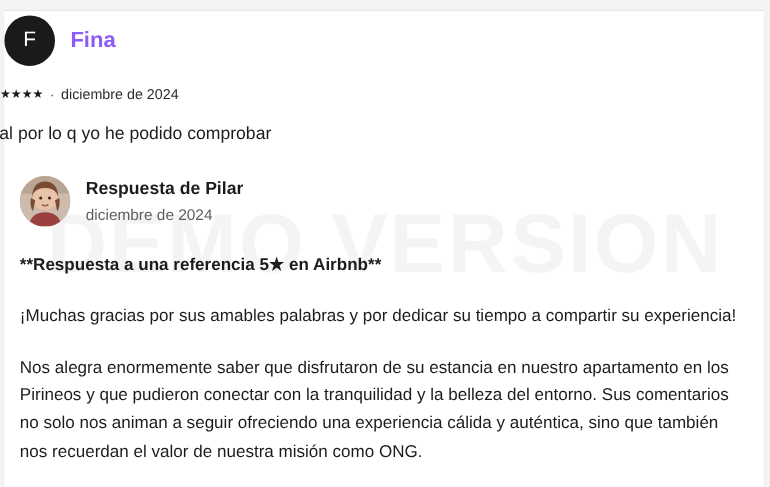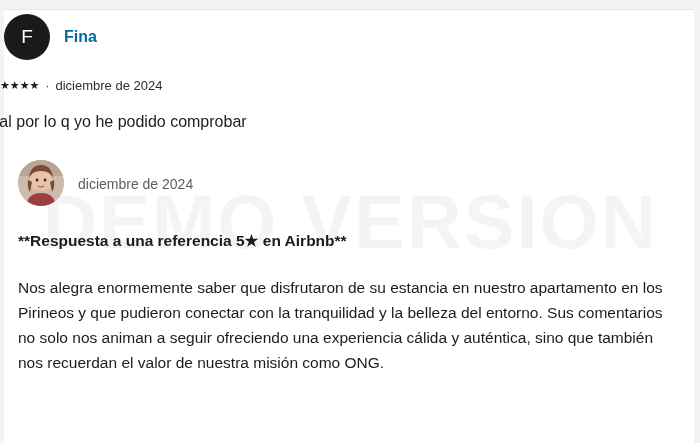--- a/index.html
+++ b/index.html
@@ -88,23 +88,23 @@
     font-size: 19px;
     font-weight: 400;
     flex: 0 0 auto;
     margin-left: -2px;
   }
   .reviewer-meta {
     margin-left: 14px;
     line-height: 1.25;
   }
   .reviewer-name {
-    font-size: 16px;
-    font-weight: bold;
-    color: #0369a1;
+    font-size: 20px;
+    font-weight: bold;
+    color: #8b5cf6;
   }
   .reviewer-location {
     font-size: 14px;
     color: #5e5e5e;
     margin-top: 2px;
   }
   .rating-row {
     display: flex;
     align-items: center;
     margin-top: 18px;
@@ -225,23 +225,25 @@
           <path d="M11 19 Q12 5 23 5 Q34 5 35 19 Q33 11 23 11 Q13 11 11 19 Z" fill="#7a4a33"></path>
           <path d="M10 20 Q9 28 12 32 L14 22 Z" fill="#7a4a33"></path>
           <path d="M36 20 Q37 28 34 32 L32 22 Z" fill="#7a4a33"></path>
           <path d="M8 46 Q10 33 23 33 Q36 33 38 46 Z" fill="#9b3f3f"></path>
           <circle cx="19" cy="20" r="1.4" fill="#3a2418"></circle>
           <circle cx="27" cy="20" r="1.4" fill="#3a2418"></circle>
           <path d="M20 26 Q23 28 26 26" stroke="#9a5c49" stroke-width="1.2" fill="none"></path>
         </svg>
       </div>
       <div class="response-meta">
+        <div class="response-title">Respuesta de Pilar</div>
         <div class="response-date">diciembre de 2024</div>
       </div>
     </div>
 
     <div class="response-body">
       <p class="resp-lead">**Respuesta a una referencia 5★ en Airbnb**</p>
+      <p>¡Muchas gracias por sus amables palabras y por dedicar su tiempo a compartir su experiencia!</p>
       <p>Nos alegra enormemente saber que disfrutaron de su estancia en nuestro apartamento en los Pirineos y que pudieron conectar con la tranquilidad y la belleza del entorno. Sus comentarios no solo nos animan a seguir ofreciendo una experiencia cálida y auténtica, sino que también nos recuerdan el valor de nuestra misión como ONG.</p>
     </div>
   </div>
 
 </div>
 
 </body></html>

